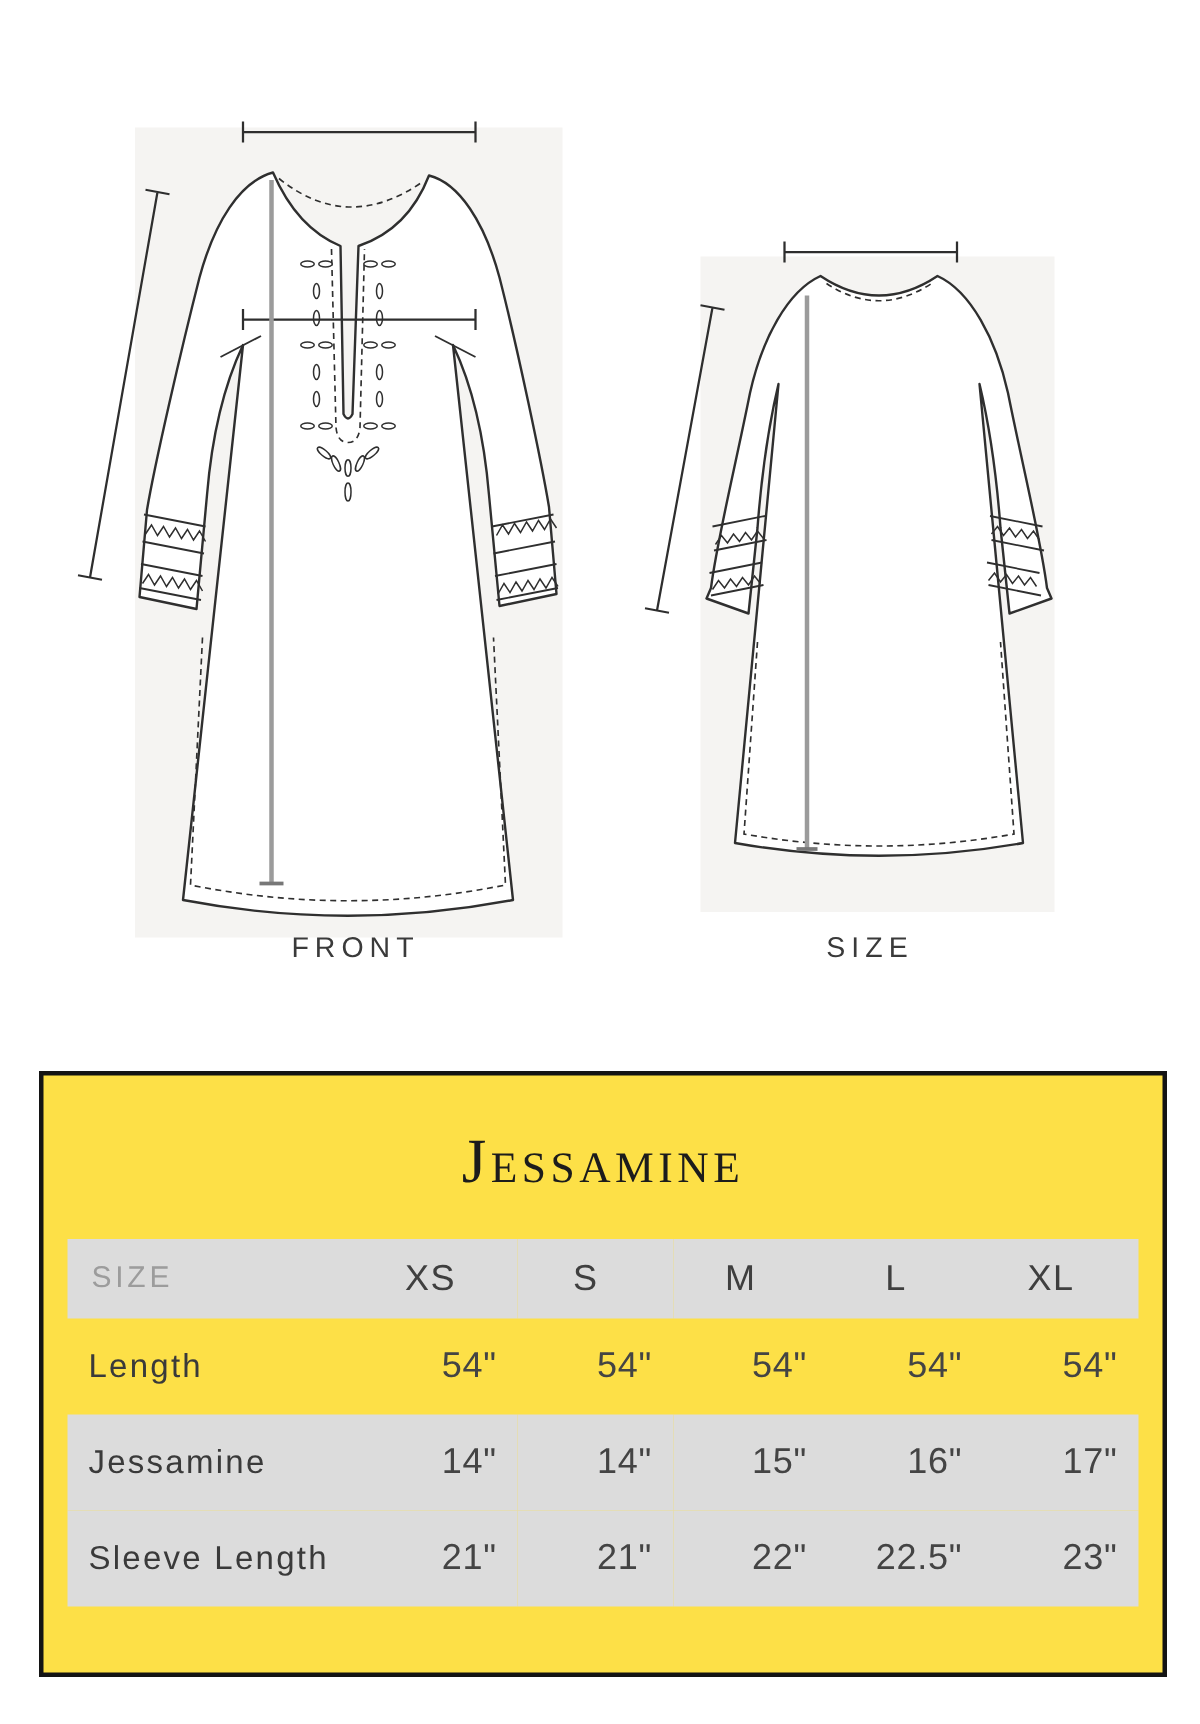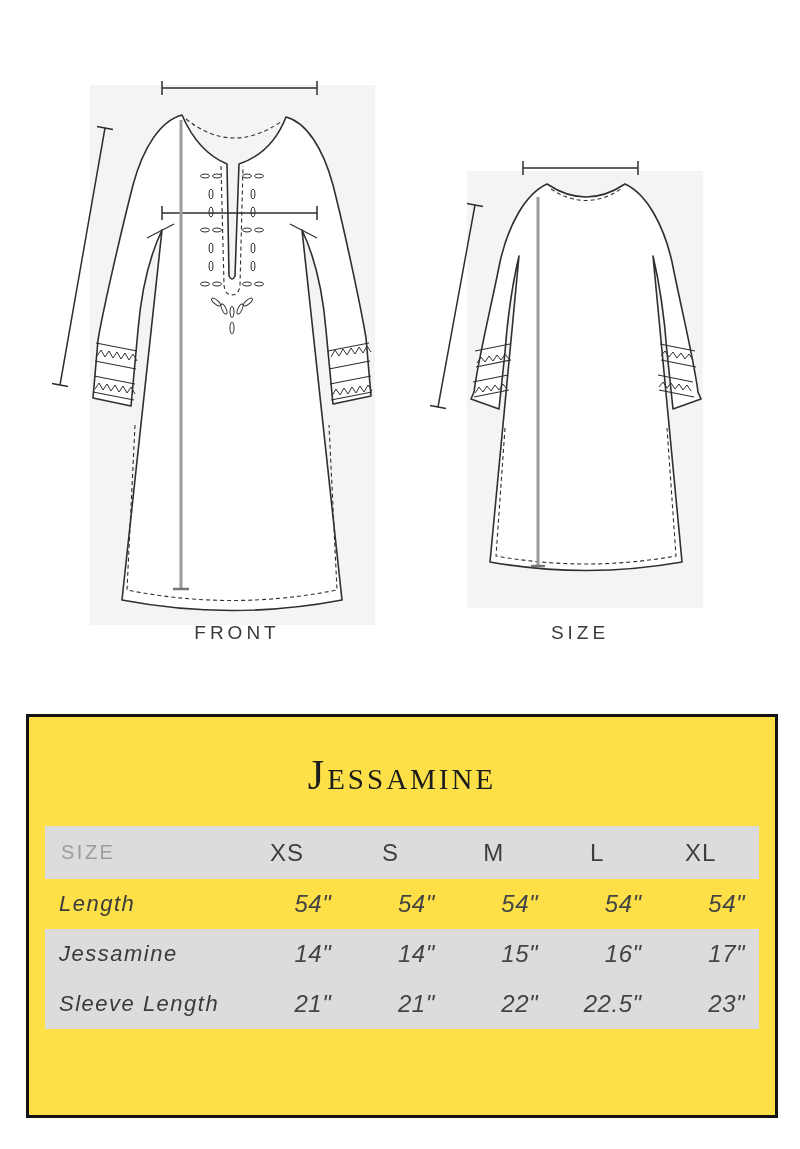--- a/index.html
+++ b/index.html
@@ -35,21 +35,21 @@
   }
   table.size-table {
     position:absolute; left:16px; top:109px;
     width:714px; border-collapse:collapse; table-layout:fixed;
   }
   .size-table col.label-col { width:196px; }
   .size-table col.val-col   { width:103px; }
   .size-table tr.band { background:#dcdcdc; }
   .size-table th, .size-table td { font-weight:400; }
   .size-table thead tr { height:53px; }
-  .size-table tbody tr { height:50px;font-style:italic; }
+  .size-table tbody tr { height:64px; }
   th.size-head {
     text-align:left; padding-left:16px;
     color:#9c9c9c; font-size:20px; letter-spacing:2.5px;
   }
   th.size-col {
     text-align:center; padding-right:14px;
     font-size:24px; letter-spacing:1px; color:#3f3f3f;
   }
   td.row-label {
     text-align:left; padding-left:14px;

